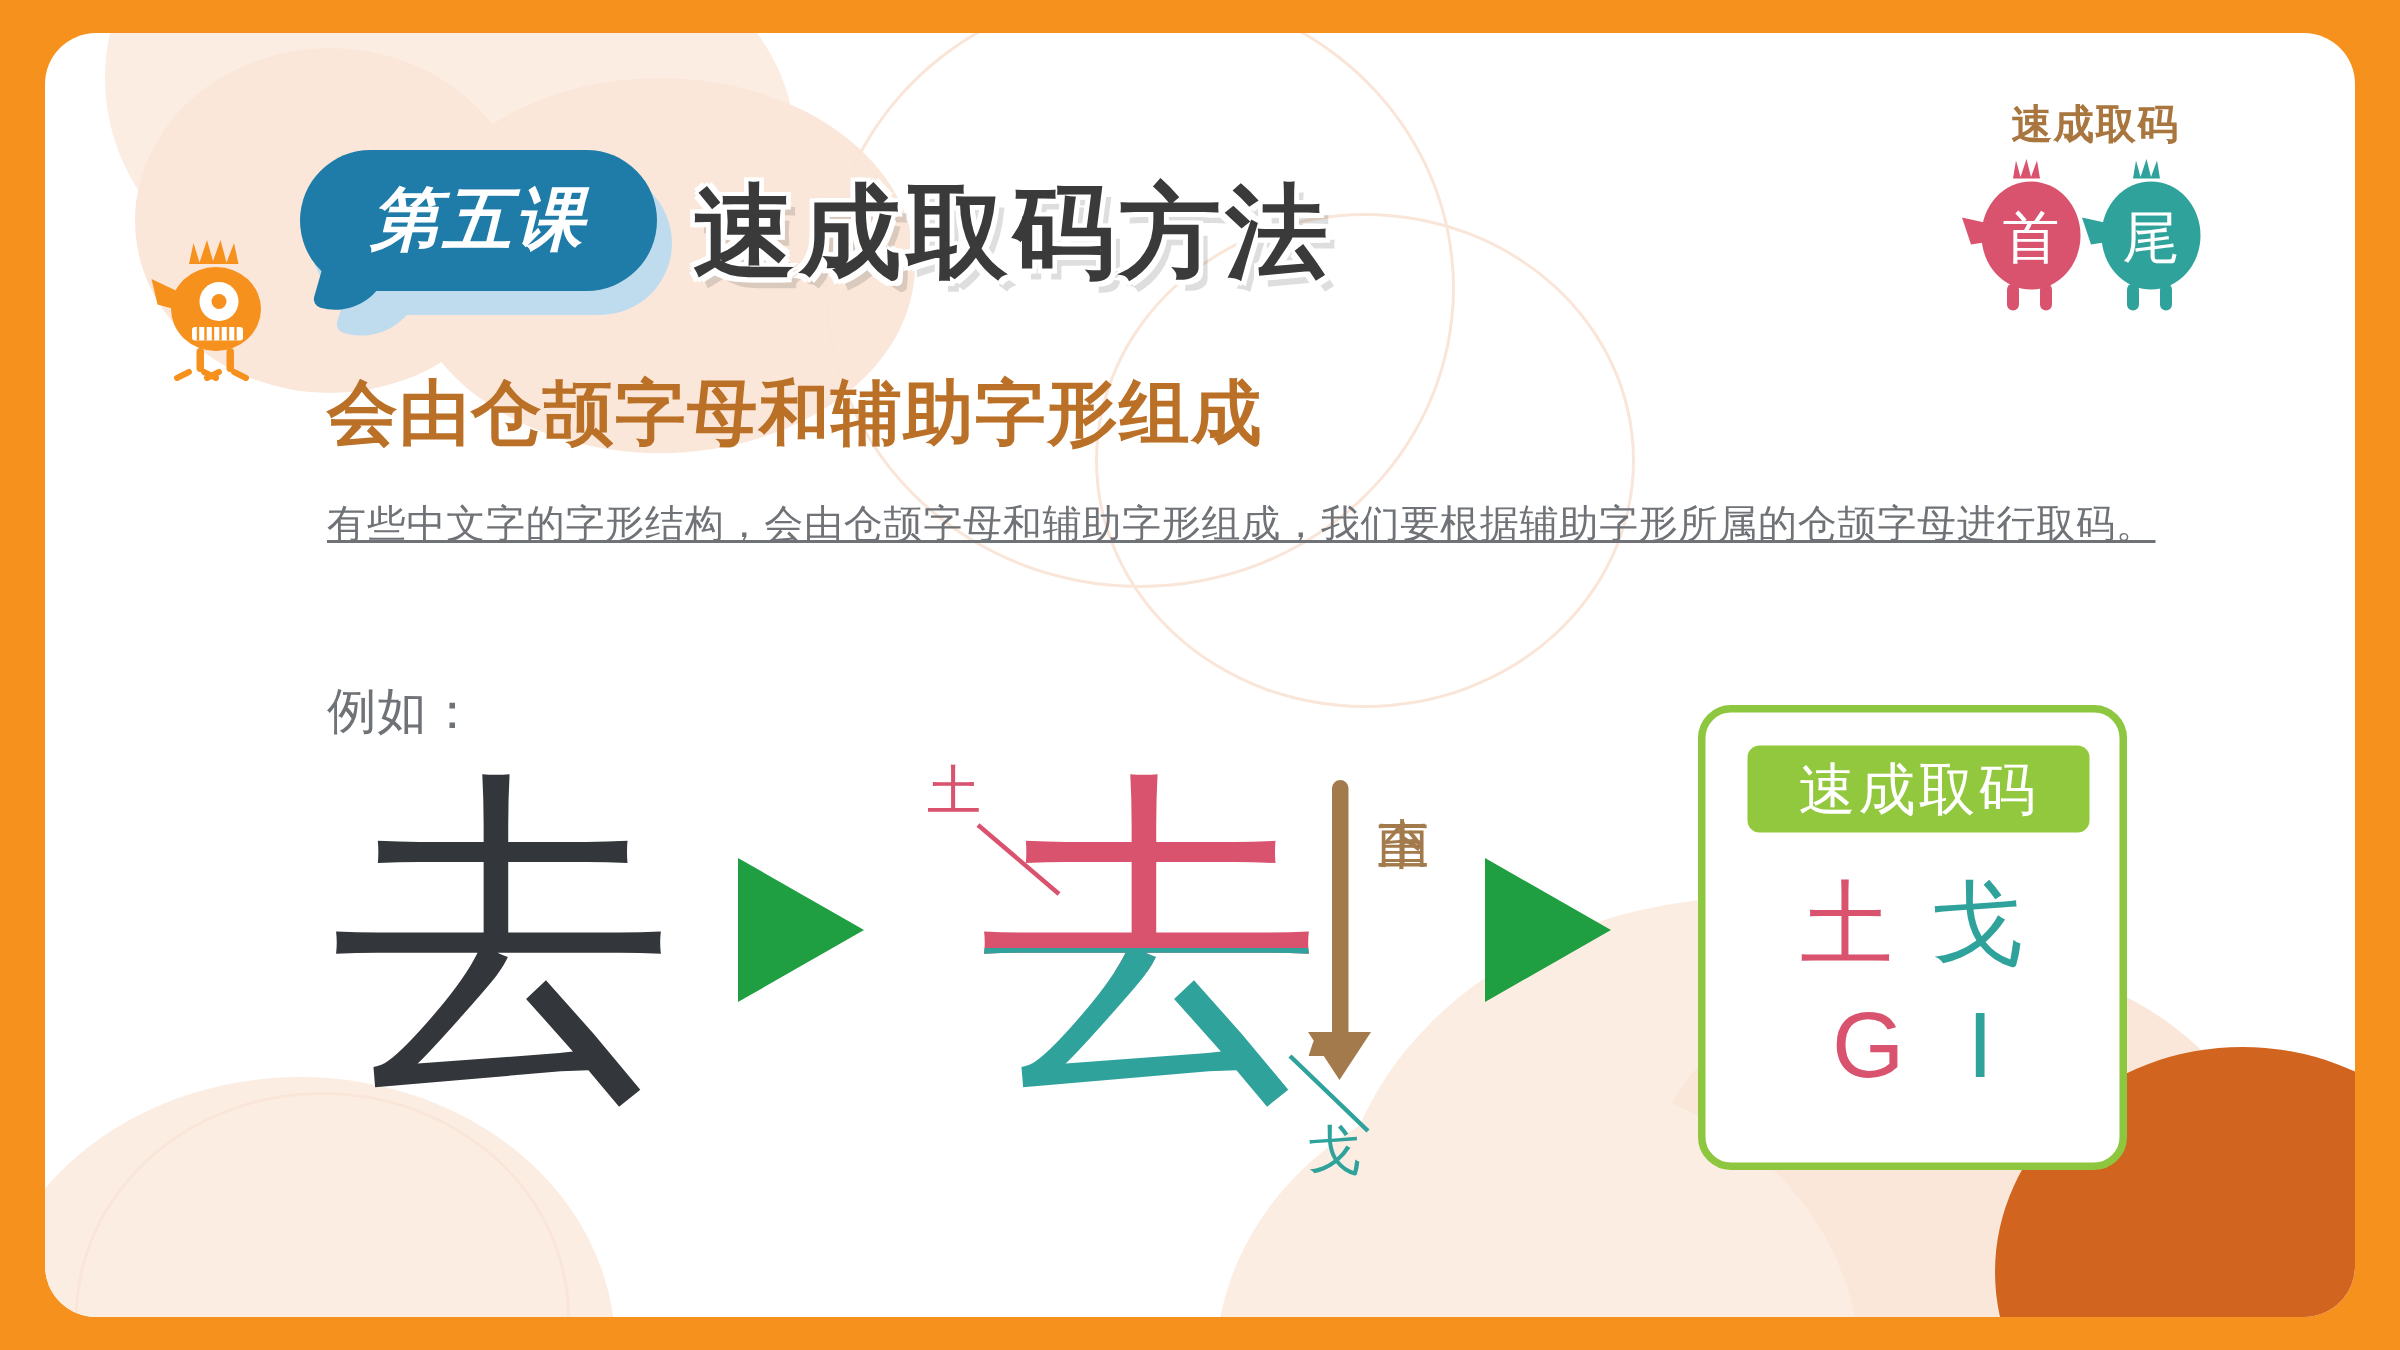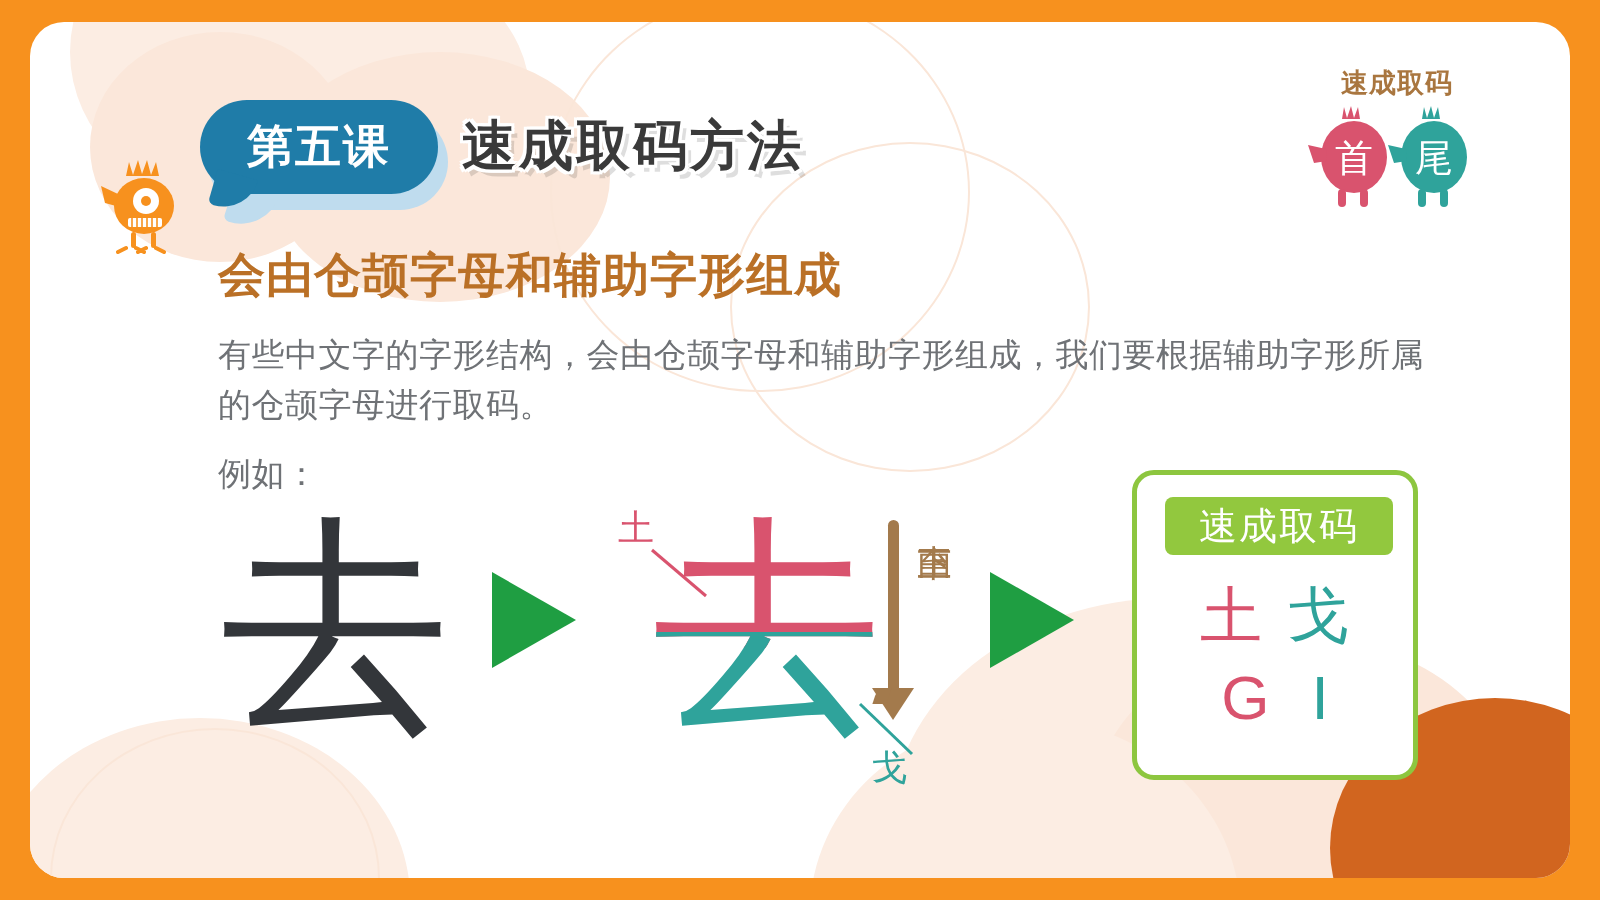--- a/index.html
+++ b/index.html
@@ -33,21 +33,21 @@
     background:#D1651F;
     border-radius:50%;
   }
 
   .content { position:absolute; inset:0; }
 
   
   .monster { position:absolute; left:68px; top:134px; width:92px; height:98px; }
 
   
-  .bubble-wrap { position:absolute; left:170px; top:78px; width:250px; height:110px; }
+  .bubble-wrap { position:absolute; left:170px; top:78px; width:250px; height:110px;font-style:italic; }
   .bubble-shadow{
     position:absolute; left:8px; top:14px; width:240px; height:96px;
     background:#BFDCEE; border-radius:52px;
   }
   .bubble-shadow:after{
     content:""; position:absolute; left:20px; bottom:-18px;
     width:46px; height:40px; background:#BFDCEE;
     border-radius:0 0 40px 6px; transform:rotate(18deg);
   }
   .bubble{
@@ -62,21 +62,21 @@
   }
   .bubble-label{
     position:relative; z-index:2;
     color:#FFFFFF; font-size:46px; font-weight:bold;
     letter-spacing:2px;
   }
 
   
   .main-title{
     position:absolute; left:432px; top:88px;
-    font-size:54px; font-weight:bold; color:#3A3A3A;
+    font-size:68px; font-weight:bold; color:#3A3A3A;
     letter-spacing:3px;
     text-shadow:
       -3px -3px 0 #fff, 3px -3px 0 #fff, -3px 3px 0 #fff, 3px 3px 0 #fff,
        0 -3px 0 #fff, 0 3px 0 #fff, -3px 0 0 #fff, 3px 0 0 #fff,
        6px 7px 0 rgba(0,0,0,.13);
   }
 
   
   .logo { position:absolute; right:78px; top:48px; width:190px; height:140px; }
   .logo-text{
@@ -88,22 +88,23 @@
   
   .section-heading{
     position:absolute; left:188px; top:222px;
     font-size:47px; font-weight:bold; color:#BA7026;
     letter-spacing:1px;
   }
 
   
   .body-text{
     position:absolute; left:188px; top:308px; width:1225px;
-    font-size:33px; color:#6F7276; line-height:1.52;
+    font-size:26px; color:#6F7276; line-height:1.52;
     letter-spacing:.5px;
+    text-decoration:underline;
   }
   .example-label{
     position:absolute; left:188px; top:430px;
     font-size:33px; color:#6F7276; letter-spacing:.5px;
   }
 
   
   .flow { position:absolute; left:170px; top:470px; width:1260px; height:330px; }
 
   .glyph-plain{

